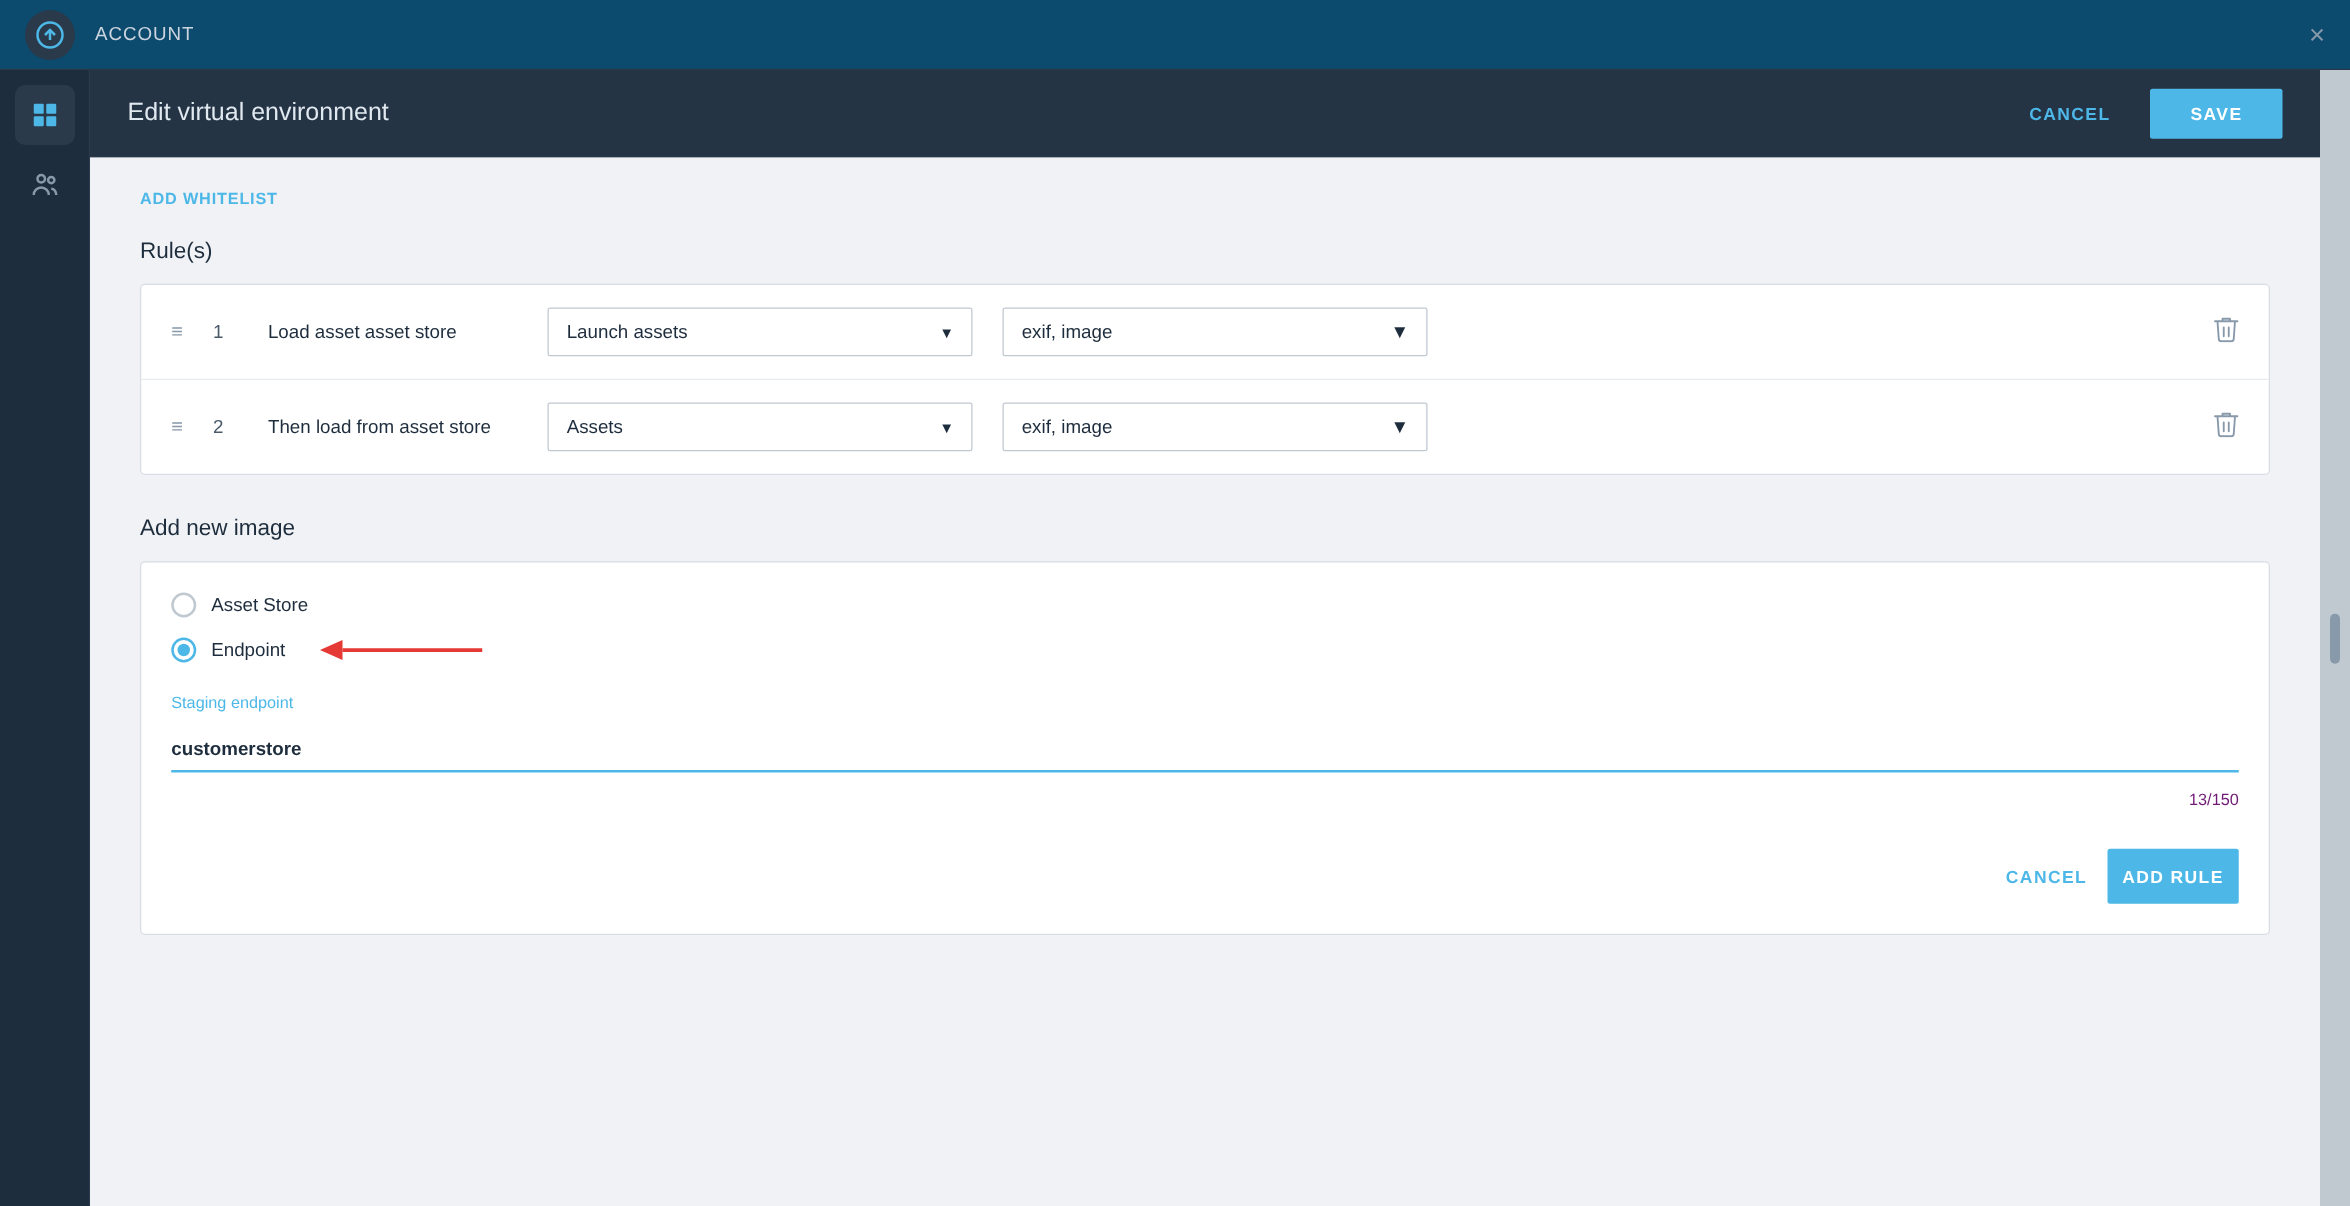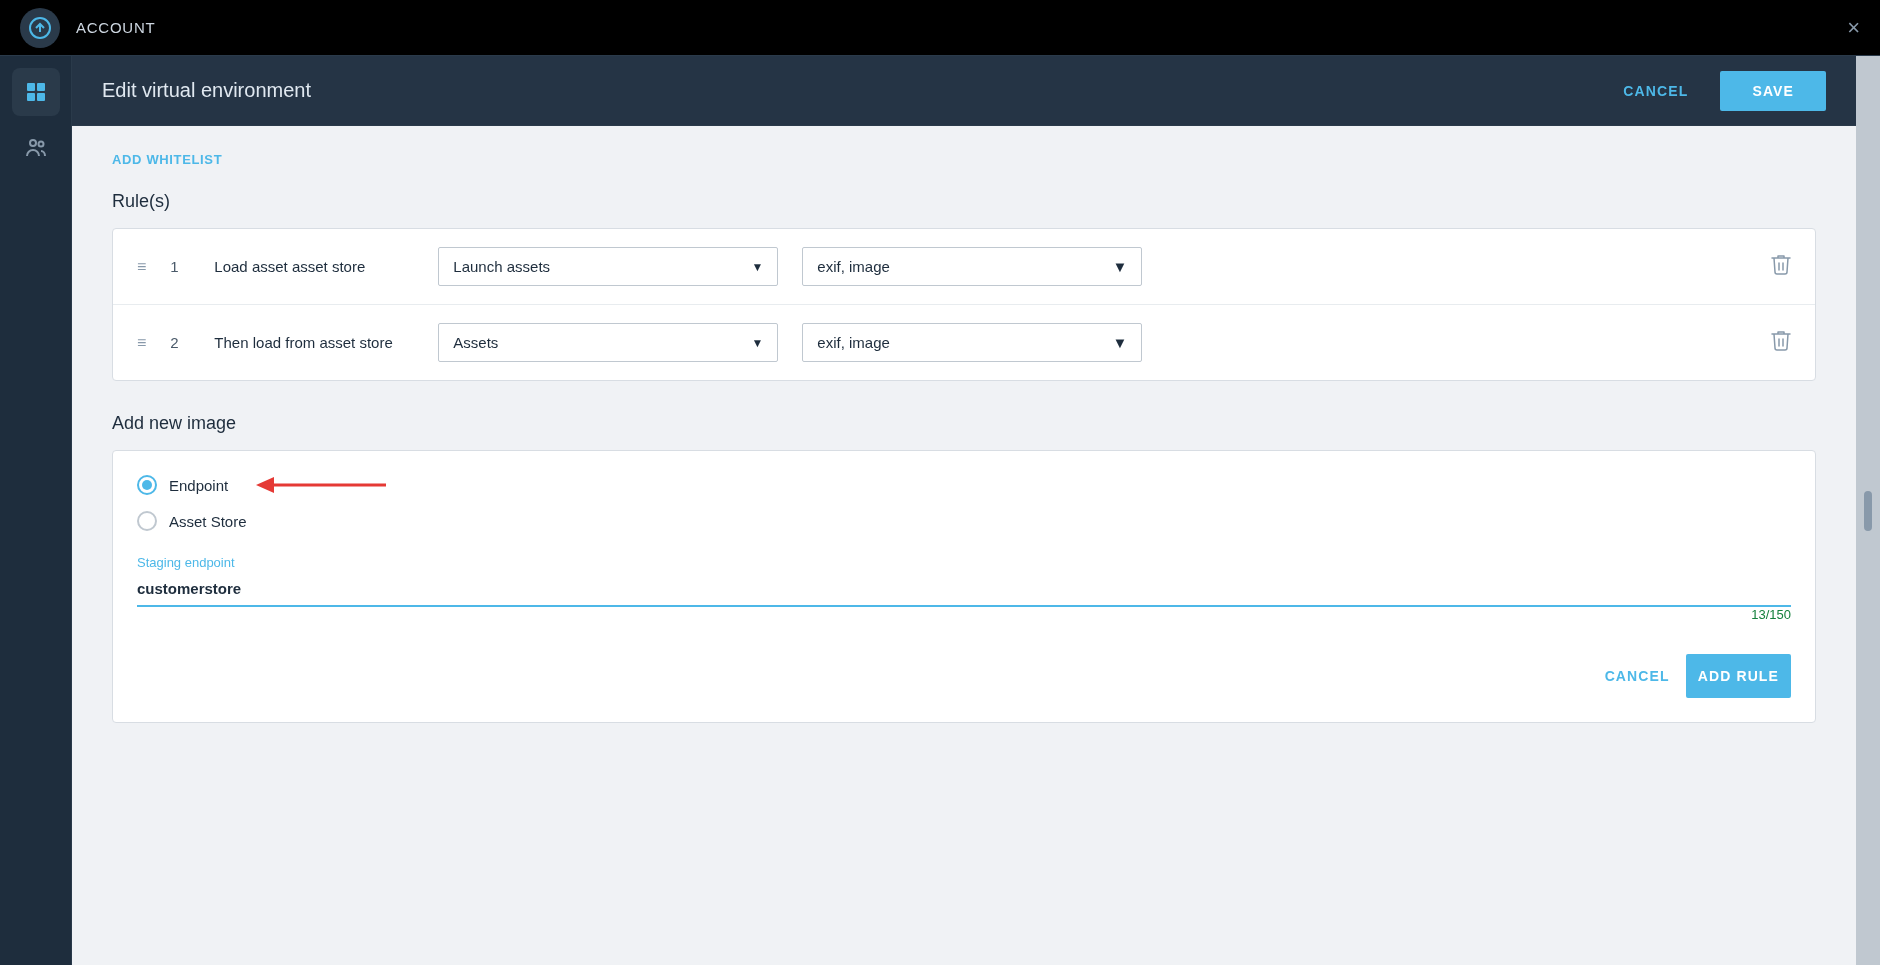--- a/index.html
+++ b/index.html
@@ -1,20 +1,20 @@
 <!DOCTYPE html>
 <html><head>
   <meta charset="utf-8">
   <style>
     * { box-sizing: border-box; margin: 0; padding: 0; }
     body { font-family: 'Segoe UI', Arial, sans-serif; background: #1a2332; width: 1880px; height: 965px; overflow: hidden; }
 
     
     .top-bar {
-      background: #000000;
+      background: #0c4a6e;
       height: 56px;
       display: flex;
       align-items: center;
       padding: 0 20px;
       border-bottom: 1px solid #2a3a4a;
     }
     .top-bar-logo {
       width: 40px; height: 40px;
       border-radius: 50%;
       background: #2a3a4a;
@@ -280,41 +280,41 @@
     .radio-label {
       font-size: 15px;
       color: #1e2d3d;
     }
 
     
     .staging-label {
       color: #4db8e8;
       font-size: 13px;
       font-weight: 500;
-      margin-bottom: 2px;
+      margin-bottom: 14px;
     }
     .staging-input-wrapper {
       position: relative;
       border-bottom: 2px solid #4db8e8;
     }
     .staging-input {
       width: 100%;
       border: none;
       outline: none;
       font-size: 15px;
       color: #1e2d3d;
       padding: 8px 0;
       background: transparent;
       font-weight: bold;
     }
     .char-count {
       text-align: right;
-      color: #15803d;
+      color: #701a75;
       font-size: 13px;
-      margin-top: 0;
+      margin-top: 14px;
     }
 
     
     .add-rule-actions {
       display: flex;
       justify-content: flex-end;
       gap: 16px;
       margin-top: 32px;
       align-items: center;
     }
@@ -454,36 +454,36 @@
       </div>
 
       
       <div class="add-rule-title">Add new image</div>
 
       <div class="add-rule-container">
 
         <div class="radio-group">
 
           <div class="radio-item">
+            <div class="radio-circle"></div>
+            <span class="radio-label">Asset Store</span>
+          </div>
+
+          <div class="radio-item">
             <div class="radio-circle checked"></div>
             <span class="radio-label">Endpoint</span>
 
             <div style="display:flex;align-items:center;margin-left:16px;">
               <svg width="130" height="20" viewBox="0 0 130 20">
                 <line x1="130" y1="10" x2="18" y2="10" stroke="#e53935" stroke-width="3"></line>
                 <polygon points="0,10 18,2 18,18" fill="#e53935"></polygon>
               </svg>
             </div>
           </div>
 
-          <div class="radio-item">
-            <div class="radio-circle"></div>
-            <span class="radio-label">Asset Store</span>
-          </div>
-
         </div>
 
         <div>
           <div class="staging-label">Staging endpoint</div>
           <div class="staging-input-wrapper">
             <input class="staging-input" type="text" value="customerstore" style="">
           </div>
           <div class="char-count">13/150</div>
         </div>
 

